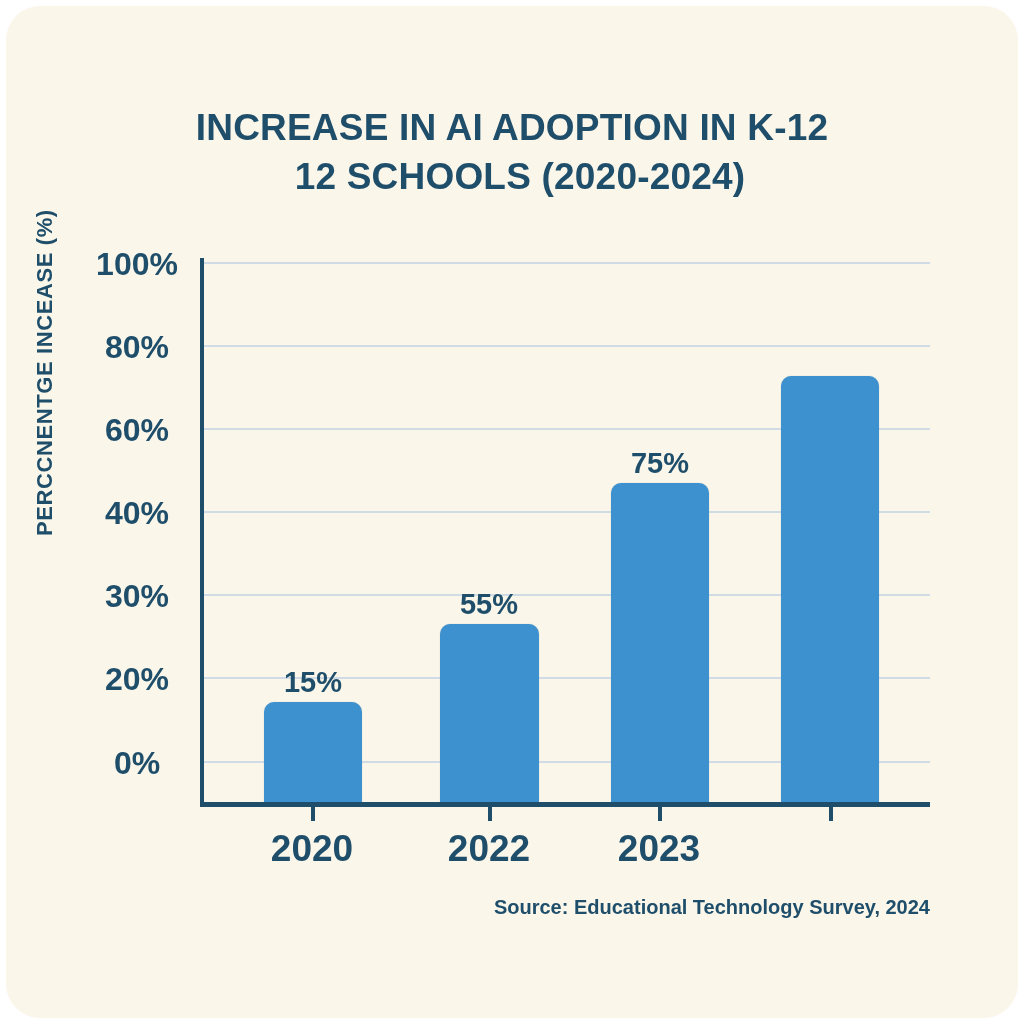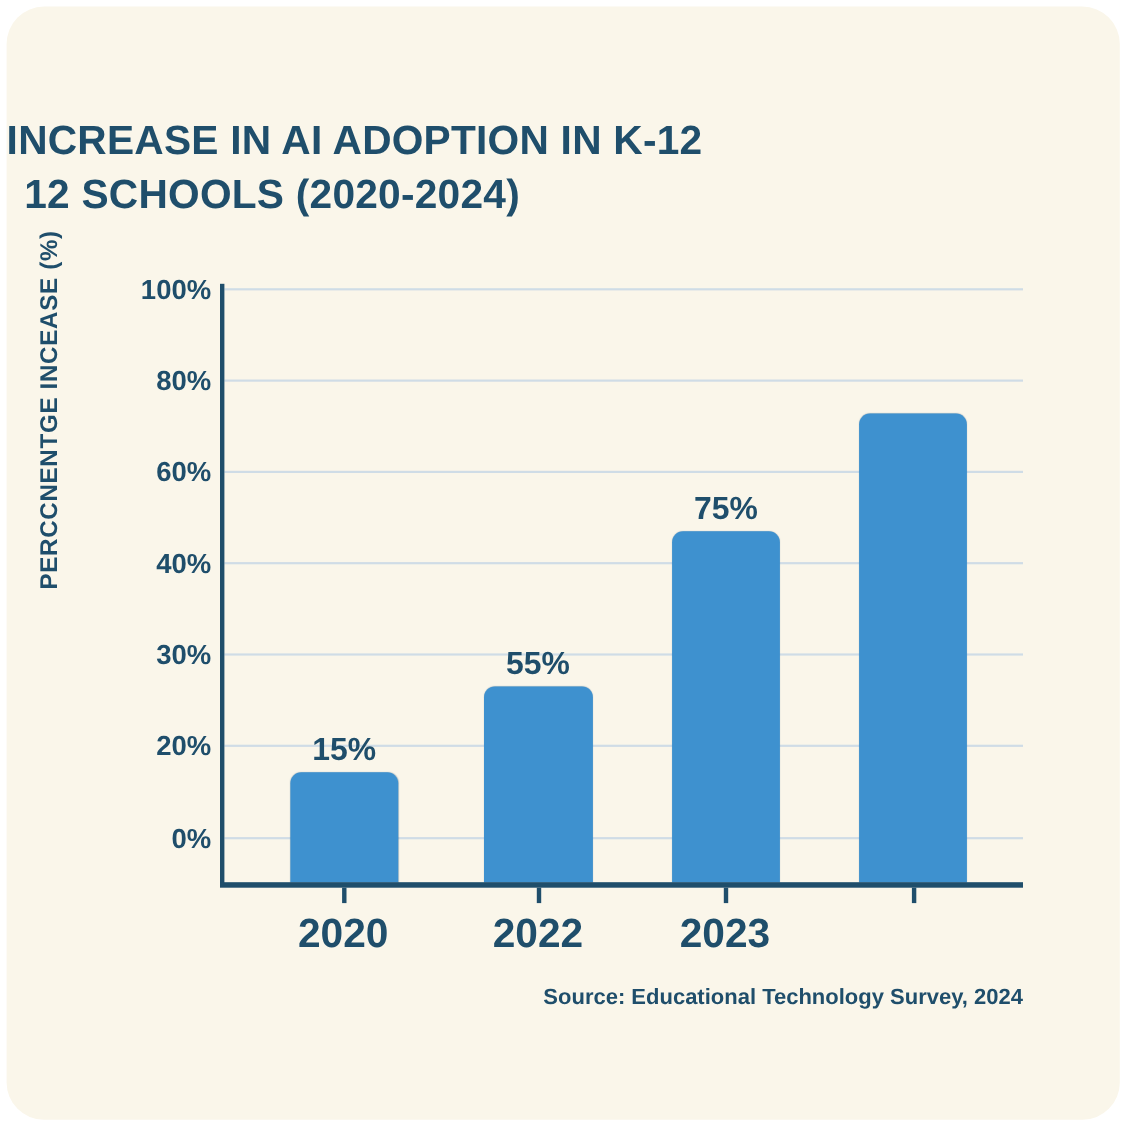--- a/index.html
+++ b/index.html
@@ -24,20 +24,21 @@
     border-radius: 34px;
     overflow: hidden;
   }
 
   
   .title {
     position: absolute;
     left: 0;
     top: 98px;
     width: 1012px;
+    text-align: center;
     color: #1f4e6b;
     font-size: 37px;
     font-weight: 700;
     letter-spacing: 0.2px;
     line-height: 1.32;
     font-family: "Liberation Sans", sans-serif;
   }
   .title .l2 { display: block; margin-left: 16px; }
 
   
@@ -79,23 +80,23 @@
     left: 0;
     top: 252px;
     width: 0;
     height: 548px;
   }
   .ylab {
     position: absolute;
     right: 0;
     transform: translateY(-50%);
     width: 110px;
-    text-align: right;
-    color: #1f4e6b;
-    font-size: 25px;
+    text-align: center;
+    color: #1f4e6b;
+    font-size: 32px;
     font-weight: 700;
     white-space: nowrap;
   }
 
   .ytitle {
     position: absolute;
     left: 52px;
     top: 504px;
     transform-origin: left bottom;
     transform: rotate(-90deg);

